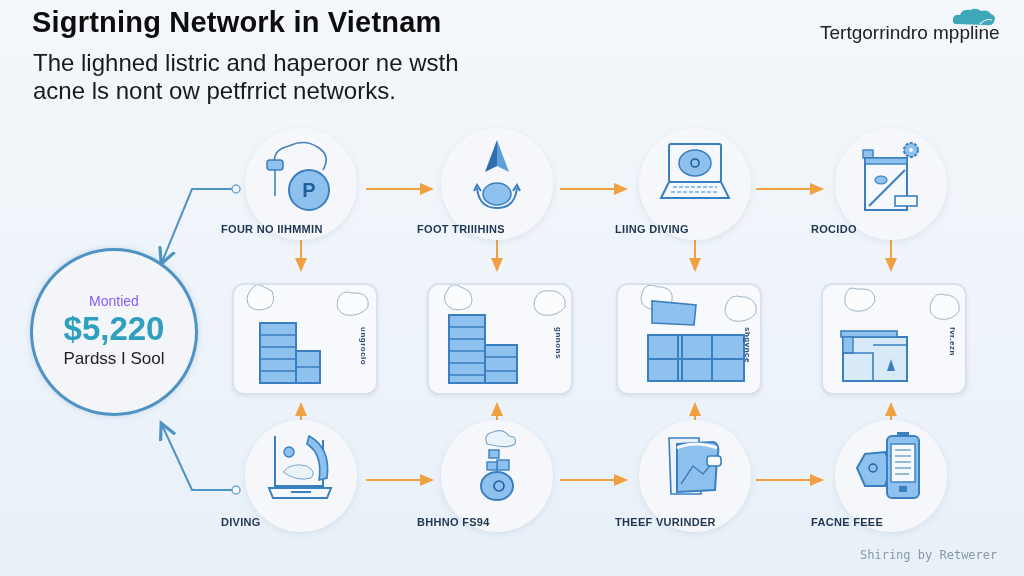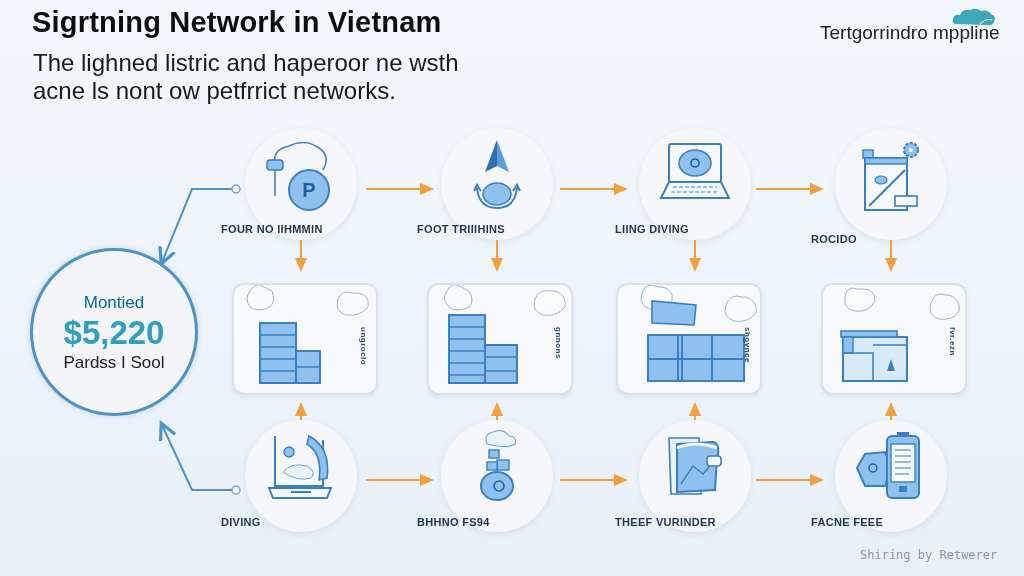--- a/index.html
+++ b/index.html
@@ -12,21 +12,21 @@
   .subtitle { position:absolute; left:33px; top:49px; font-size:24px; line-height:28px; color:#1a1a1a; width:460px; }
   .brand { position:absolute; left:820px; top:22px; font-size:19px; color:#222; }
   .brand-logo { position:absolute; left:950px; top:6px; width:48px; height:24px; }
   .footer { position:absolute; left:860px; top:548px; font-size:12px; color:#8a97a6; font-family:"DejaVu Sans Mono", monospace; }
   svg.links { position:absolute; left:0; top:0; }
   .hub {
     position:absolute; left:30px; top:248px; width:162px; height:162px; border-radius:50%;
     border:3px solid #4e93c3; background:#f3f5f8; text-align:center;
     box-shadow:0 0 6px rgba(80,140,190,0.25);
   }
-  .hub .l1 { margin-top:42px; font-size:17px; color:#0369a1; }
+  .hub .l1 { margin-top:42px; font-size:14px; color:#8b5cf6; }
   .hub .amt { font-size:33px; font-weight:bold; color:#2f9fc0; line-height:40px; }
   .hub .l3 { font-size:17px; color:#222; }
   .node {
     position:absolute; width:112px; height:112px; border-radius:50%;
     background:#f5f7fa; box-shadow:0 2px 6px rgba(120,150,180,0.18);
   }
   .node svg { position:absolute; left:16px; top:8px; }
   .node-label {
     position:absolute; width:160px; text-align:left; font-size:11px; font-weight:bold;
     color:#1f3550; letter-spacing:0.3px;
@@ -134,21 +134,21 @@
     <rect x="12" y="14" width="10" height="8" fill="#8fc1ee" stroke="#3a7fc0" stroke-width="1.4"></rect>
     <rect x="14" y="22" width="42" height="52" fill="#f5f8fc" stroke="#3a7fc0" stroke-width="2"></rect>
     <rect x="14" y="22" width="42" height="6" fill="#8fc1ee" stroke="#3a7fc0" stroke-width="1.4"></rect>
     <circle cx="60" cy="14" r="7" fill="#8fc1ee" stroke="#3a7fc0" stroke-width="2" stroke-dasharray="3 1.5"></circle>
     <circle cx="60" cy="14" r="2" fill="#f5f8fc"></circle>
     <path d="M18 70 L54 34" stroke="#3a7fc0" stroke-width="2"></path>
     <ellipse cx="30" cy="44" rx="6" ry="4" fill="#8fc1ee" stroke="#3a7fc0" stroke-width="1.2"></ellipse>
     <rect x="44" y="60" width="22" height="10" fill="#f5f8fc" stroke="#3a7fc0" stroke-width="1.6"></rect>
   </svg>
 </div>
-<div class="node-label" style="left:811px;top:223px;margin-top:10px;">ROCIDO</div>
+<div class="node-label" style="left:811px;top:223px;">ROCIDO</div>
 
 <div class="box" style="left:232px;top:283px;">
   <svg width="142" height="108">
     <path d="M30 2 Q22 -4 16 6 Q10 14 16 22 Q24 28 36 22 Q42 16 38 6 Z" fill="#fbfcfe" stroke="#9fb4c8" stroke-width="1"></path>
     <path d="M118 8 Q108 4 104 14 Q100 26 112 30 Q126 32 134 22 Q136 10 124 8 Z" fill="#fbfcfe" stroke="#9fb4c8" stroke-width="1"></path>
     <rect x="26" y="38" width="36" height="60" fill="#8fc1ee" stroke="#3a7fc0" stroke-width="2"></rect>
     <path d="M26 50 H62 M26 62 H62 M26 74 H62 M26 86 H62" stroke="#3a7fc0" stroke-width="1.5"></path>
     <rect x="62" y="66" width="24" height="32" fill="#8fc1ee" stroke="#3a7fc0" stroke-width="2"></rect>
     <path d="M62 82 H86" stroke="#3a7fc0" stroke-width="1.5"></path>
   </svg>

